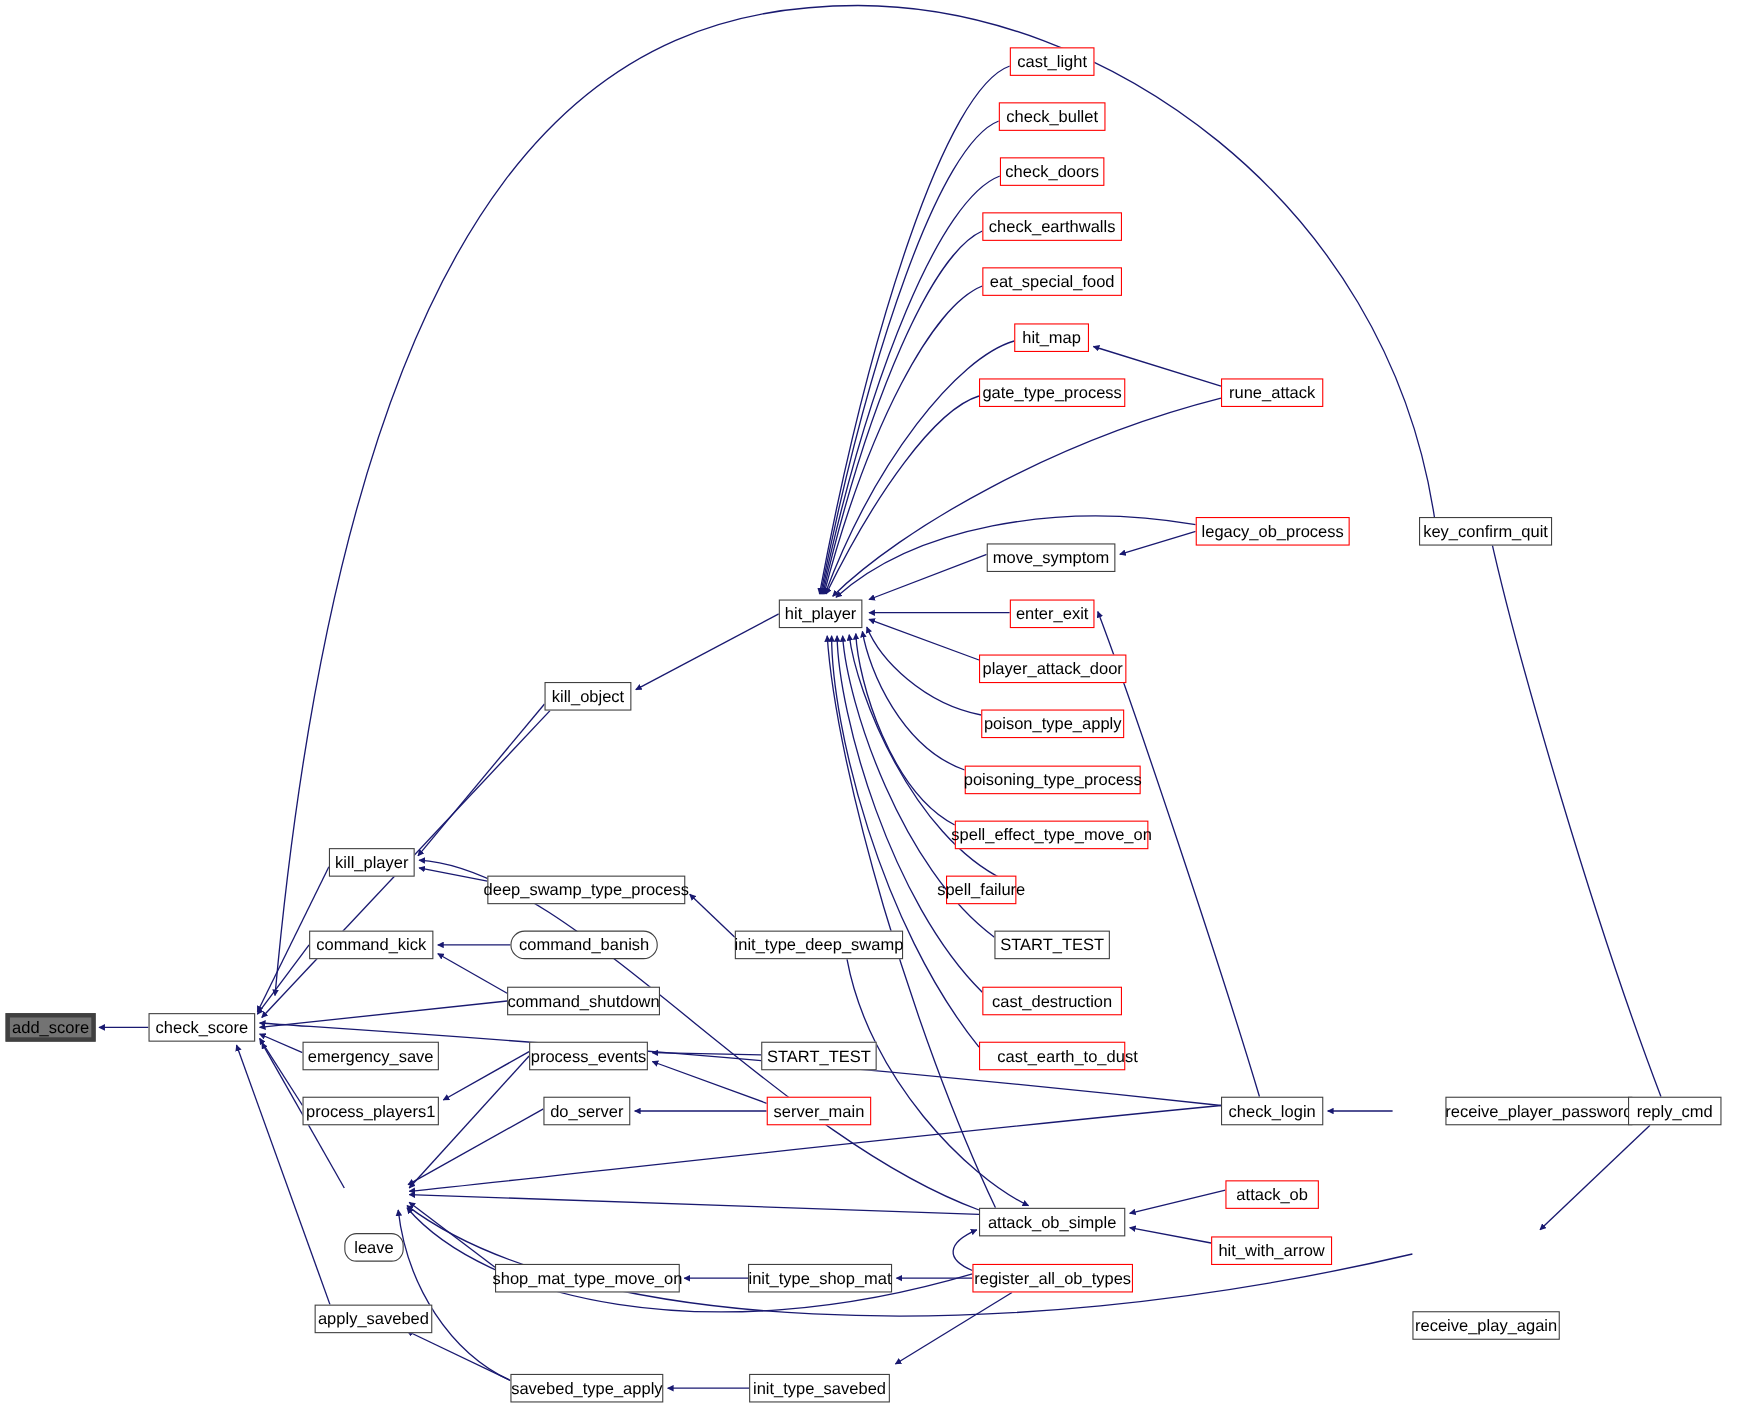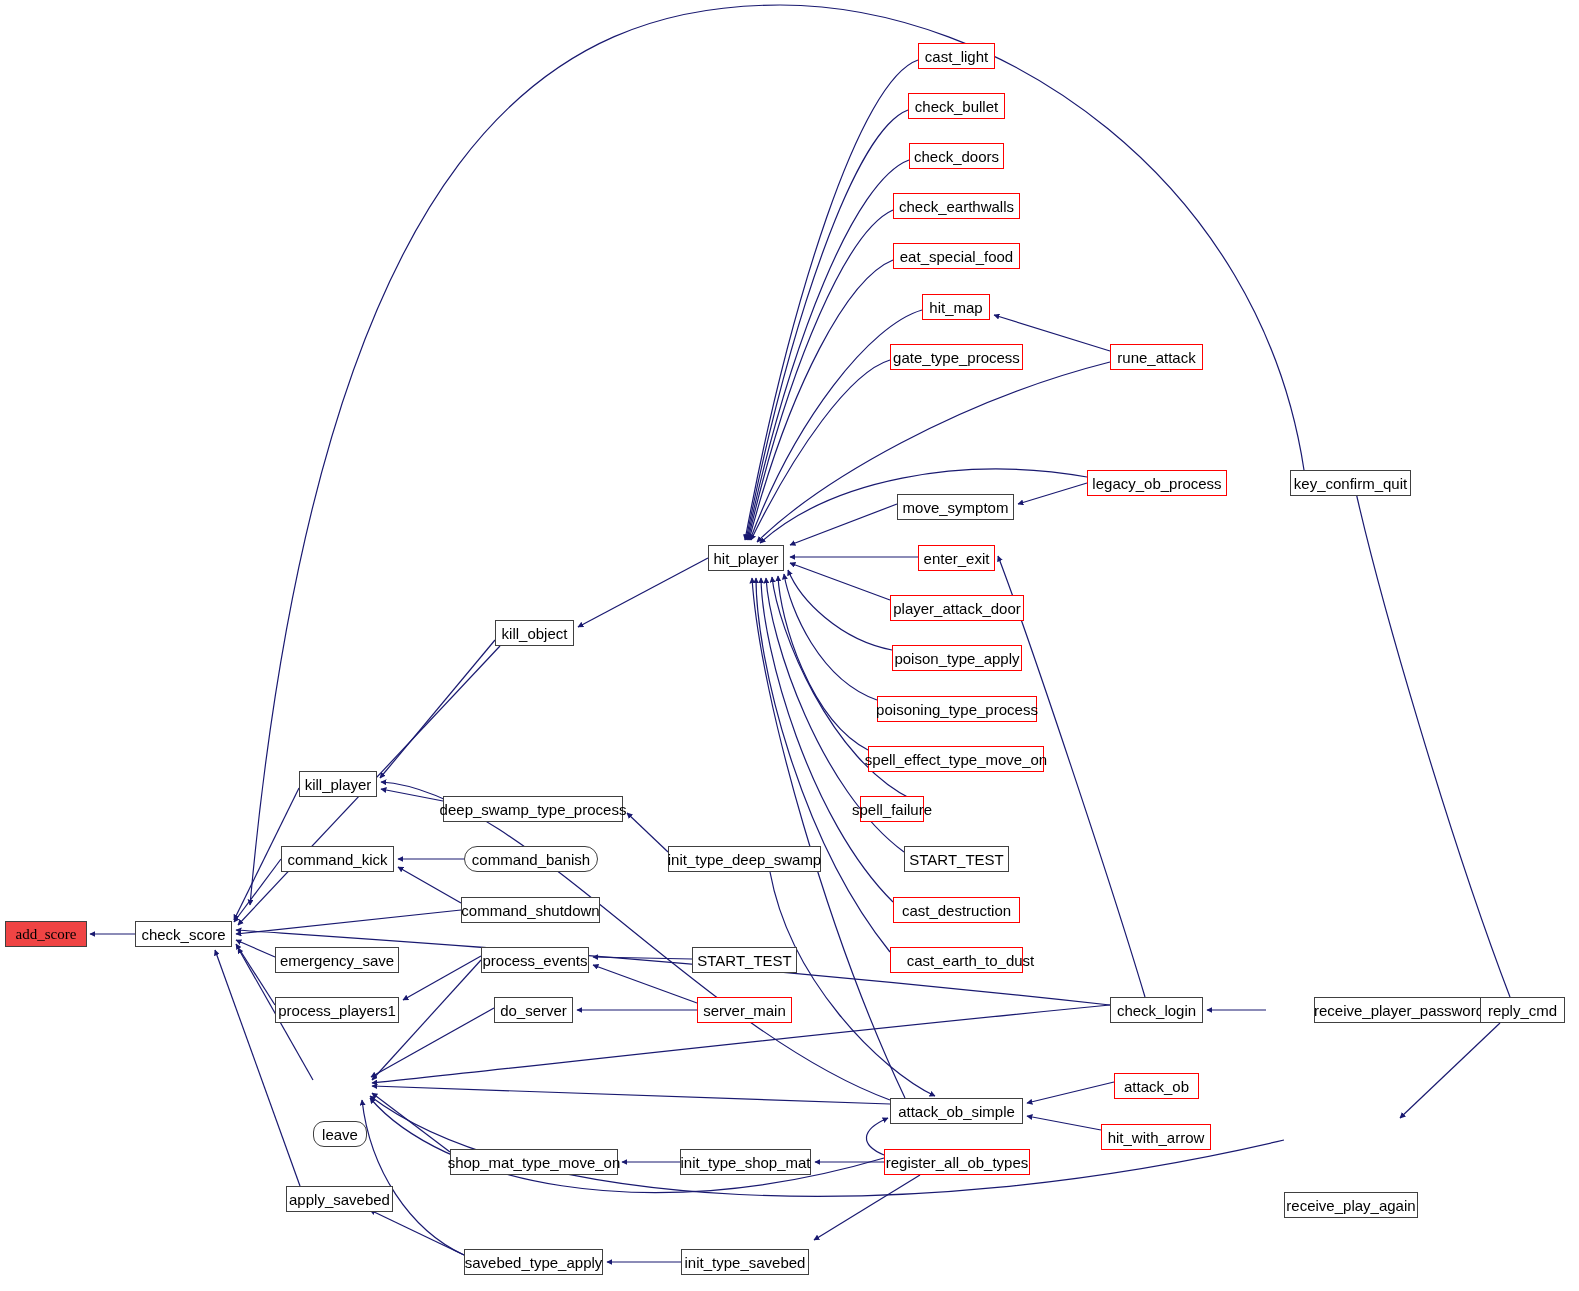--- a/index.html
+++ b/index.html
@@ -4,21 +4,21 @@
 <style>
   html,body{margin:0;padding:0;background:#ffffff;}
   body{font-family:"Liberation Sans", sans-serif;}
   #canvas{position:relative;width:1579px;height:1291px;overflow:hidden;background:#fff;}
   svg.edges{position:absolute;left:0;top:0;width:1579px;height:1291px;}
   .node{position:absolute;box-sizing:border-box;display:flex;align-items:center;justify-content:center;
         background:#ffffff;font-size:15px;color:#000;white-space:nowrap;line-height:1;}
   .node.black{border:1px solid #404040;}
   .node.red{border:1px solid #ff0000;}
   .node.cur{border:1.6px solid #404040;}
-  .node.root{border:1px solid #404040;background:#ef4444;font-family:Liberation Serif, serif;}
+  .node.root{border:4px solid #404040;background:#737373;}
   .node span{pointer-events:none;}
 </style>
 </head>
 <body>
 
 <div id="canvas">
   <svg class="edges" viewBox="0 0 1579 1291" xmlns="http://www.w3.org/2000/svg">
     <defs>
       <marker id="arrow" viewBox="0 0 10 10" refX="9" refY="5" markerWidth="5" markerHeight="5" orient="auto-start-reverse">
         <path d="M 0 0 L 10 5 L 0 10 z" fill="#191970"></path>

